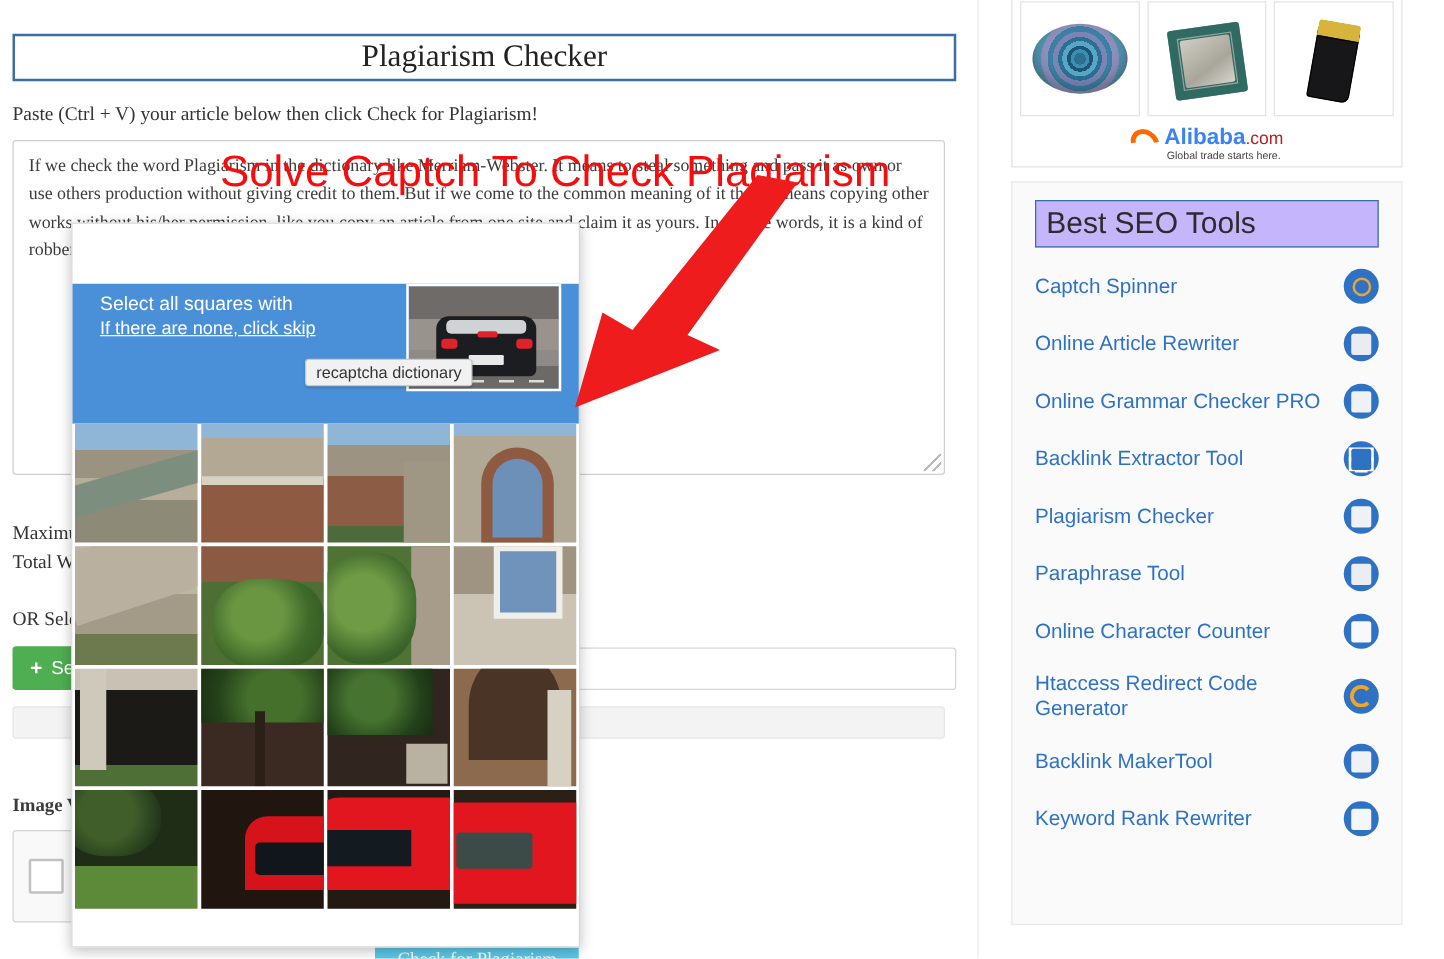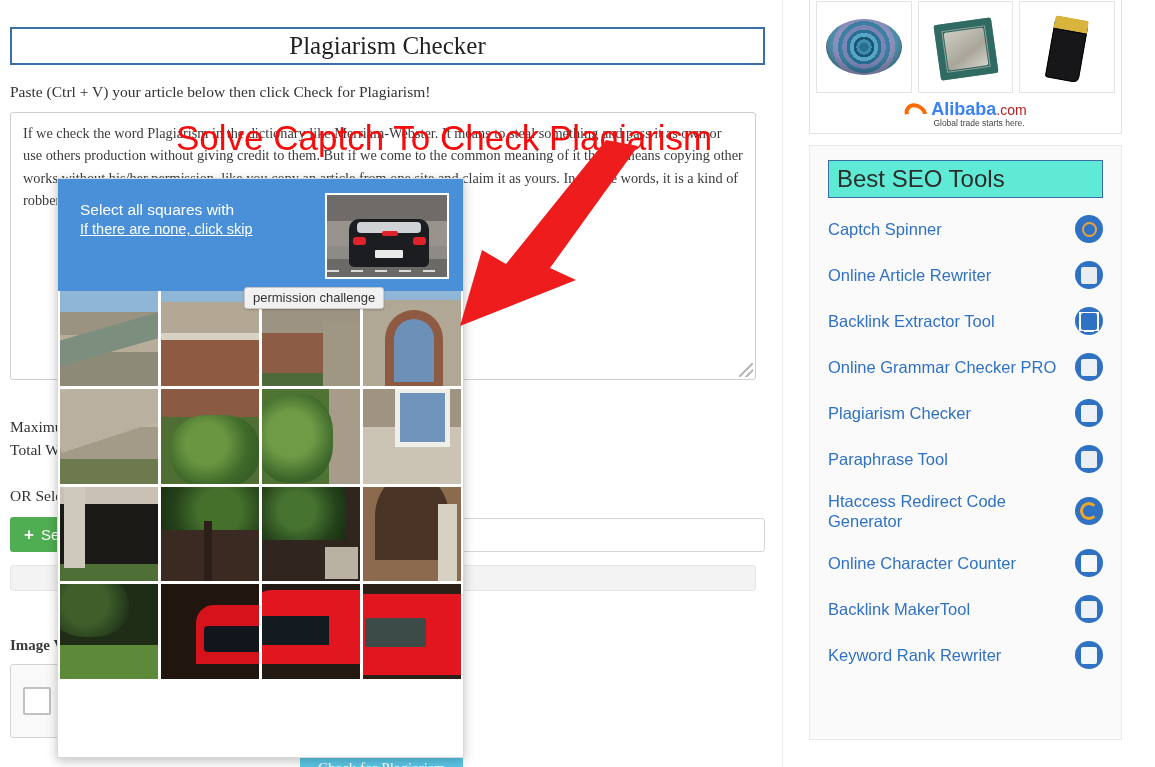--- a/index.html
+++ b/index.html
@@ -263,21 +263,21 @@
     position: absolute;
     left: 19px; top: 145px;
     width: 313px;
     min-height: 595px;
     background: #fafafa;
     border: 1px solid #e9e9e9;
     padding: 14px 18px 16px 18px;
   }
   .tools-header {
     border: 1.5px solid #3a6ea5;
-    background: #5eead4;
+    background: #c4b5fd;
     height: 38px;
     line-height: 35px;
     padding-left: 8px;
     font-size: 24px;
     color: #2c2c2c;
     font-family: "Liberation Sans", sans-serif;
     margin-bottom: 8px;
   }
   .tool-row {
     display: flex;
@@ -329,23 +329,24 @@
     background: #fff;
     border: 1px solid #d8d8d8;
     box-shadow: 0 3px 10px rgba(0,0,0,.25);
     z-index: 40;
     font-family: "Liberation Sans", sans-serif;
   }
   .rc-header {
     background: #4a90d9;
     color: #fff;
     height: 112px;
-    padding: 14px 14px 0 22px;
+    padding: 0 14px 0 22px;
     display: flex;
     justify-content: space-between;
+    margin-top: 48px;
   }
   .rc-h-text { padding-top: 8px; }
   .rc-line1 { font-size: 15.5px; margin-bottom: 2px; }
   .rc-target { font-size: 22px; font-weight: bold; line-height: 26px; }
   .rc-line3 { font-size: 14.5px; margin-top: 1px; text-decoration: underline; }
   .rc-example {
     width: 124px; height: 86px;
     border: 2px solid #fff;
     background:
       linear-gradient(#6e6b69 0 32%, #98938c 32% 62%, #8e8b86 62% 78%, #6c6a66 78% 100%);
@@ -607,52 +608,52 @@
             <span class="inner"></span>
           </span>
       </div>
       <div class="tool-row">
         <span class="tool-label">Online Article Rewriter</span>
         <span class="tool-icon rewriter">
             <span class="inner"></span>
           </span>
       </div>
       <div class="tool-row">
+        <span class="tool-label">Online Grammar Checker PRO</span>
+        <span class="tool-icon grammar">
+            <span class="inner"></span>
+          </span>
+      </div>
+      <div class="tool-row">
         <span class="tool-label">Backlink Extractor Tool</span>
         <span class="tool-icon backlink">
             <span class="inner"></span>
           </span>
       </div>
       <div class="tool-row">
-        <span class="tool-label">Online Grammar Checker PRO</span>
-        <span class="tool-icon grammar">
-            <span class="inner"></span>
-          </span>
-      </div>
-      <div class="tool-row">
         <span class="tool-label">Plagiarism Checker</span>
         <span class="tool-icon plagiarism">
             <span class="inner"></span>
           </span>
       </div>
       <div class="tool-row">
         <span class="tool-label">Paraphrase Tool</span>
         <span class="tool-icon paraphrase">
             <span class="inner"></span>
           </span>
       </div>
       <div class="tool-row">
+        <span class="tool-label">Online Character Counter</span>
+        <span class="tool-icon counter">
+            <span class="inner"></span>
+          </span>
+      </div>
+      <div class="tool-row">
         <span class="tool-label">Htaccess Redirect Code Generator</span>
         <span class="tool-icon htaccess">
-            <span class="inner"></span>
-          </span>
-      </div>
-      <div class="tool-row">
-        <span class="tool-label">Online Character Counter</span>
-        <span class="tool-icon counter">
             <span class="inner"></span>
           </span>
       </div>
       <div class="tool-row">
         <span class="tool-label">Backlink MakerTool</span>
         <span class="tool-icon maker">
             <span class="inner"></span>
           </span>
       </div>
       <div class="tool-row">
@@ -675,21 +676,21 @@
         <span class="ex-car"></span>
         <span class="ex-windshield"></span>
         <span class="ex-brake"></span>
         <span class="ex-light-l"></span>
         <span class="ex-light-r"></span>
         <span class="ex-plate"></span>
         <span class="ex-road"></span>
       </div>
     </div>
 
-    <div class="rc-tooltip">permission challenge</div>
+    <div class="rc-tooltip">recaptcha dictionary</div>
 
     <div class="rc-grid">
       <div class="rc-cell c0"></div>
       <div class="rc-cell c1"></div>
       <div class="rc-cell c2"></div>
       <div class="rc-cell c3"></div>
       <div class="rc-cell c4"></div>
       <div class="rc-cell c5"></div>
       <div class="rc-cell c6"></div>
       <div class="rc-cell c7"></div>

